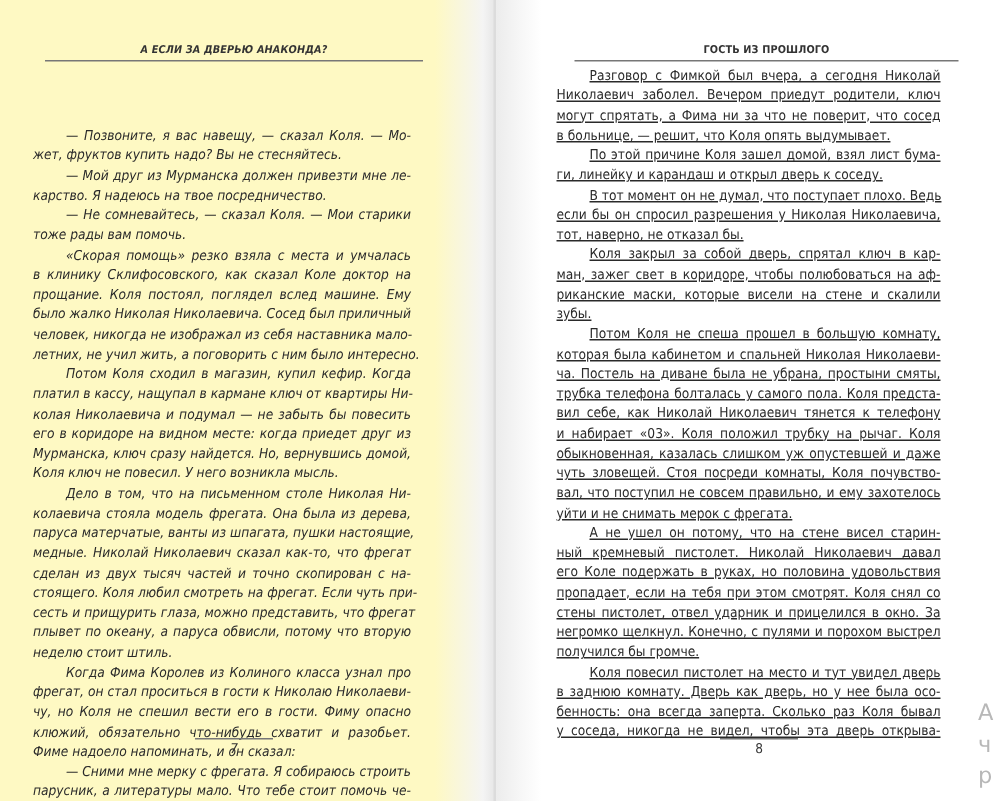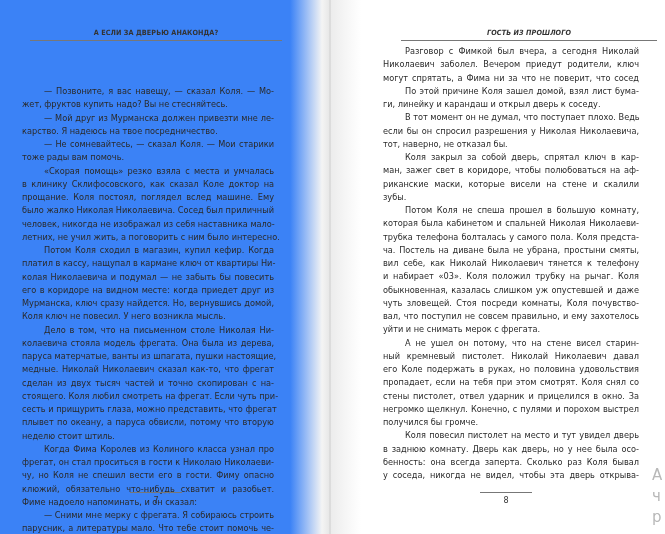--- a/index.html
+++ b/index.html
@@ -3,47 +3,47 @@
 <meta charset="utf-8">
 <style>
   html, body { margin:0; padding:0; }
   body {
     width:665px; height:534px; overflow:hidden; position:relative;
     background:#ffffff;
     font-family:"DejaVu Sans Condensed","DejaVu Sans","Liberation Sans",sans-serif;
     color:#2a2a2a;
   }
   .page { position:absolute; top:0; height:534px; }
-  .page.left { left:0; width:325px; background:#3b82f6; }
+  .page.left { left:0; width:325px; background:#fef9c3;font-style:italic; }
   .page.right { left:325px; width:340px; background:#ffffff; }
   
   .gutter-left {
     position:absolute; left:290px; top:0; width:40px; height:534px;
     background:linear-gradient(to right, rgba(255,255,255,0) 0%, #f4f4f4 80%, #e6e6e6 100%);
   }
   .gutter-line {
     position:absolute; left:329px; top:0; width:2px; height:534px; background:#dcdcdc;
   }
   .gutter-right {
     position:absolute; left:331px; top:0; width:30px; height:534px;
     background:linear-gradient(to right, #ececec 0%, #f6f6f6 50%, rgba(255,255,255,0) 100%);
   }
   .header {
     position:absolute; top:28px; font-size:7.2px; font-weight:bold; letter-spacing:0.1px;
     text-transform:uppercase; text-align:center; color:#333;
     border-bottom:1px solid #777; padding-bottom:3px;
   }
   .left .header { left:30px; width:252px; }
-  .right .header { left:76px; width:256px;font-style:italic; }
+  .right .header { left:58px; width:256px; }
   .body {
     position:absolute; top:45px; font-size:9.1px; line-height:13.25px;
     text-align:justify; text-align-last:justify;
   }
   .left .body { left:22px; width:252px;margin-top:40px; }
-  .right .body { left:58px; width:256px; }
+  .right .body { left:46px; width:256px;text-decoration:underline; }
   .line { display:block; white-space:nowrap; height:13.25px; text-align:justify; text-align-last:justify; }
   .line.indent { padding-left:22px; }
   .line.last { text-align-last:left; }
   .footer-rule {
     position:absolute; top:492px; height:0; border-top:1px solid #777; width:52px;
   }
   .left .footer-rule { left:130px; }
   .right .footer-rule { left:155px; }
   .page-num {
     position:absolute; top:495px; font-size:9px; width:52px; text-align:center; color:#333;
@@ -100,33 +100,34 @@
   <div class="footer-rule"></div>
   <div class="page-num">7</div>
 </div>
 
 <div class="page right">
   <div class="header">ГОСТЬ ИЗ ПРОШЛОГО</div>
   <div class="body" id="right-body">
       <span class="line indent">Разговор с Фимкой был вчера, а сегодня Николай</span>
       <span class="line">Николаевич заболел. Вечером приедут родители, ключ</span>
       <span class="line">могут спрятать, а Фима ни за что не поверит, что сосед</span>
+      <span class="line last">в больнице, — решит, что Коля опять выдумывает.</span>
       <span class="line indent">По этой причине Коля зашел домой, взял лист бума-</span>
       <span class="line last">ги, линейку и карандаш и открыл дверь к соседу.</span>
       <span class="line indent">В тот момент он не думал, что поступает плохо. Ведь</span>
       <span class="line">если бы он спросил разрешения у Николая Николаевича,</span>
       <span class="line last">тот, наверно, не отказал бы.</span>
       <span class="line indent">Коля закрыл за собой дверь, спрятал ключ в кар-</span>
       <span class="line">ман, зажег свет в коридоре, чтобы полюбоваться на аф-</span>
       <span class="line">риканские маски, которые висели на стене и скалили</span>
       <span class="line last">зубы.</span>
       <span class="line indent">Потом Коля не спеша прошел в большую комнату,</span>
       <span class="line">которая была кабинетом и спальней Николая Николаеви-</span>
+      <span class="line">ча. Постель на диване была не убрана, простыни смяты,</span>
       <span class="line">трубка телефона болталась у самого пола. Коля предста-</span>
-      <span class="line">ча. Постель на диване была не убрана, простыни смяты,</span>
       <span class="line">вил себе, как Николай Николаевич тянется к телефону</span>
       <span class="line">и набирает «03». Коля положил трубку на рычаг. Коля</span>
       <span class="line">обыкновенная, казалась слишком уж опустевшей и даже</span>
       <span class="line">чуть зловещей. Стоя посреди комнаты, Коля почувство-</span>
       <span class="line">вал, что поступил не совсем правильно, и ему захотелось</span>
       <span class="line last">уйти и не снимать мерок с фрегата.</span>
       <span class="line indent">А не ушел он потому, что на стене висел старин-</span>
       <span class="line">ный кремневый пистолет. Николай Николаевич давал</span>
       <span class="line">его Коле подержать в руках, но половина удовольствия</span>
       <span class="line">пропадает, если на тебя при этом смотрят. Коля снял со</span>

